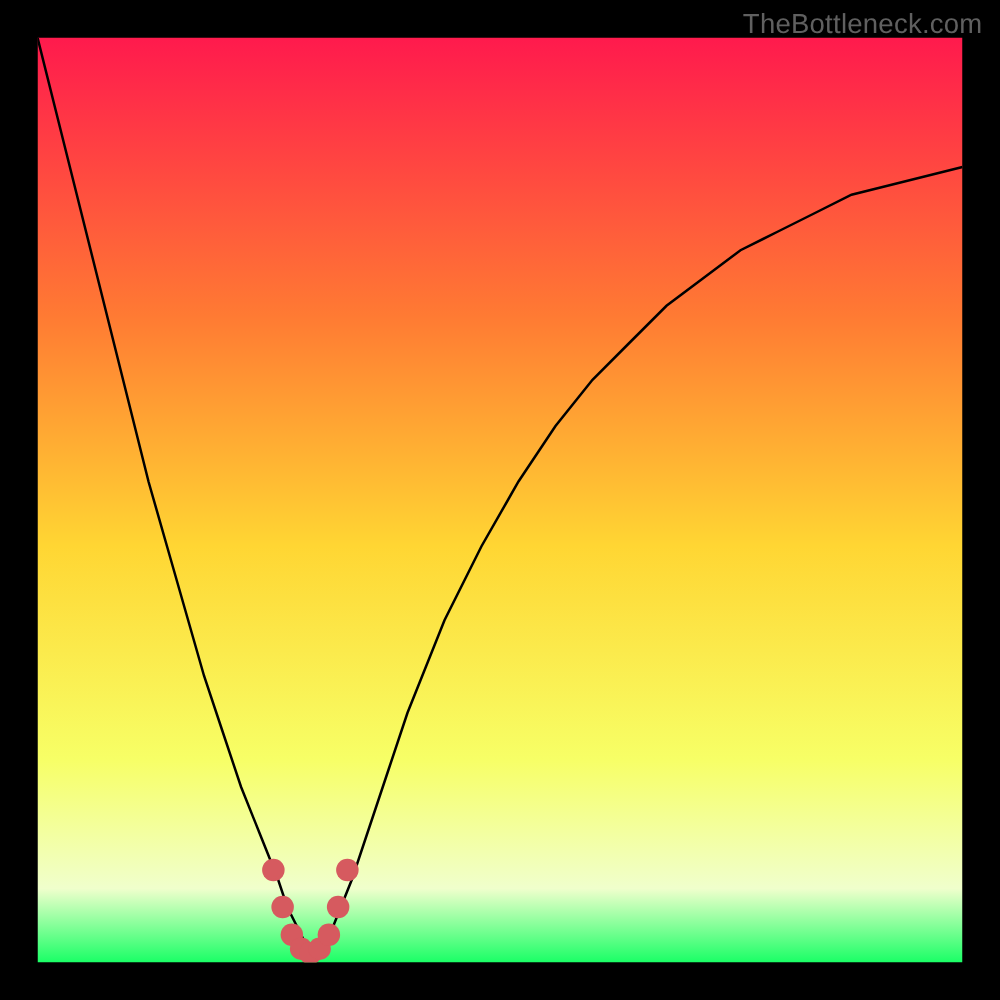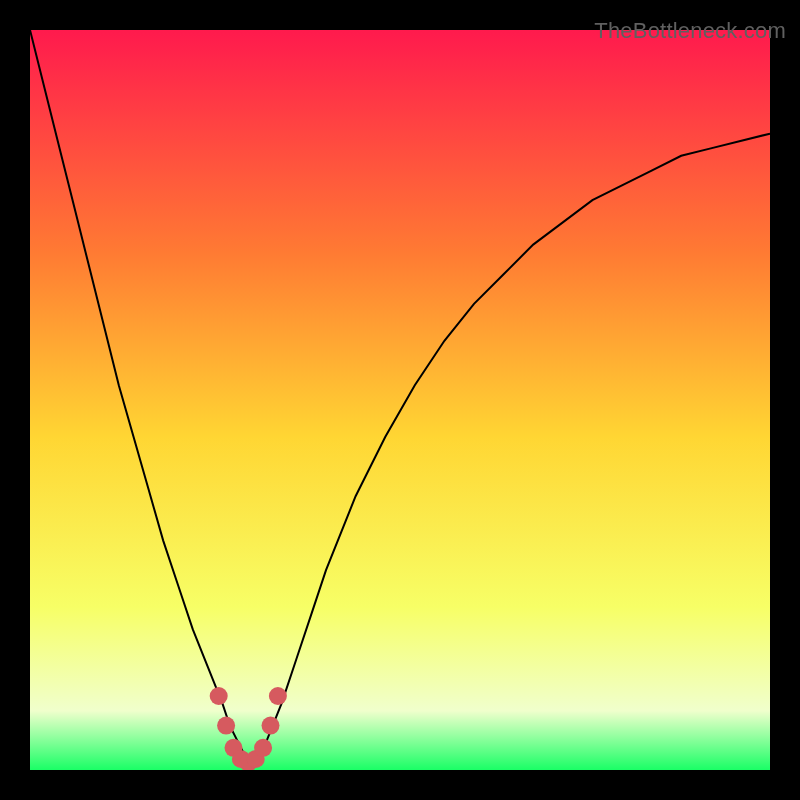--- a/index.html
+++ b/index.html
@@ -12,21 +12,20 @@
   }
   .watermark {
     position: absolute;
     top: 6px;
     right: 14px;
     font-family: Arial, Helvetica, sans-serif;
     font-size: 22px;
     color: #606060;
     letter-spacing: 0.2px;
     z-index: 10;
-    margin-top: 12px;
   }
   .plot {
     position: absolute;
     left: 30px;
     top: 30px;
     width: 740px;
     height: 740px;
   }
   svg { display: block; }
 </style>

